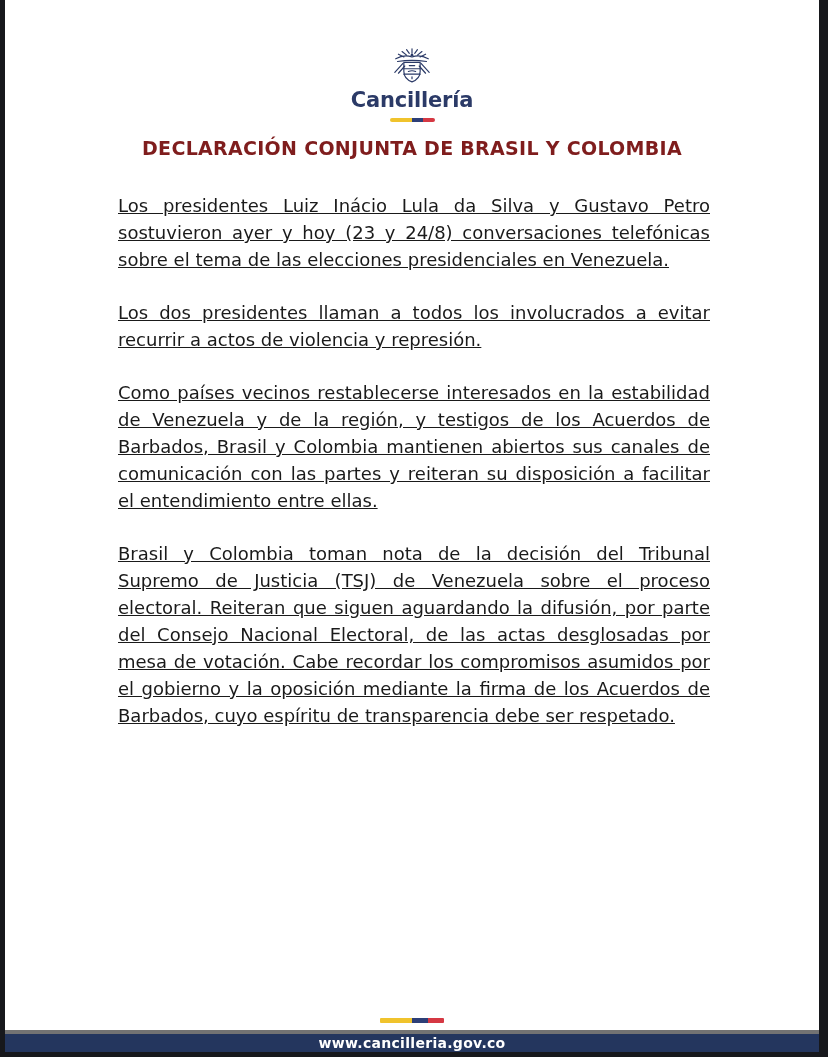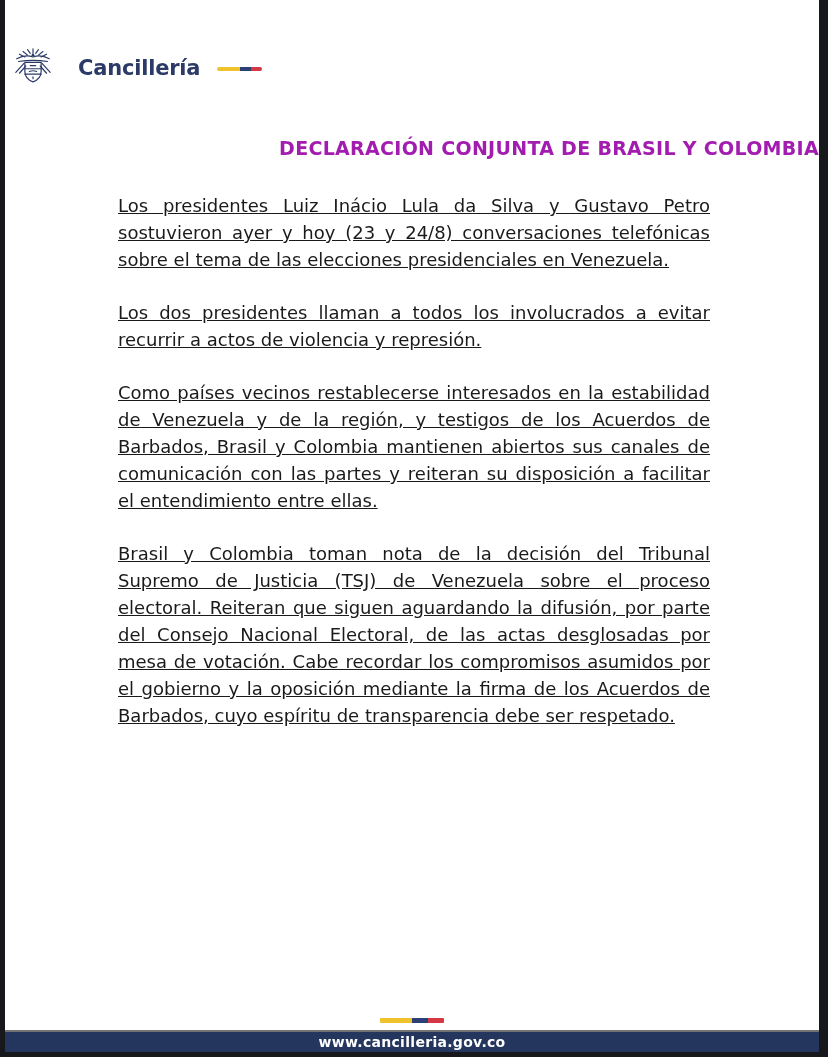--- a/index.html
+++ b/index.html
@@ -21,21 +21,21 @@
   }
   .page{
     position:absolute;
     left:5px; right:9px; top:0; bottom:5px;
     background:#ffffff;
   }
   
   .logo{
     position:absolute;
     top:47px; left:0; right:0;
-    display:flex; align-items:center;gap:17px;
+    display:flex; flex-direction:column; align-items:center;
   }
   .crest{ width:56px; height:38px; }
   .wordmark{
     margin-top:3px;
     font-size:21px;
     font-weight:bold;
     letter-spacing:-0.2px;
     color:var(--navy);
   }
   .tricolor{
@@ -43,25 +43,25 @@
     border-radius:2.5px;
   }
   .logo .tricolor{ width:45px; height:4px; margin-top:6px; }
   .tricolor .seg-y{ width:50%; background:var(--flag-yellow); }
   .tricolor .seg-b{ width:25%; background:var(--flag-blue); }
   .tricolor .seg-r{ width:25%; background:var(--flag-red); }
   
   .doc-title{
     position:absolute;
     top:137px; left:0; right:0;
-    text-align:right;
+    text-align:center;
     font-size:19px;
     font-weight:bold;
     letter-spacing:0.3px;
-    color:#a21caf;
+    color:#7f1d1d;
   }
   
   .doc-body{
     position:absolute;
     top:192px;
     left:113px;
     width:592px;
     color:var(--text);
     font-size:18px;
     line-height:27px;
@@ -75,21 +75,21 @@
     bottom:29px; left:50%;
     transform:translateX(-50%);
     width:64px; height:5px;
     border-radius:1px;
   }
   .footer-bar{
     position:absolute;
     left:0; right:0; bottom:0;
     height:22px;
     background:var(--footer-bar);
-    border-top:2px solid #737373;
+    border-top:4px solid #737373;
     display:flex; align-items:center; justify-content:center;
   }
   .footer-url{
     color:#ffffff;
     font-weight:bold;
     font-size:14px;
     letter-spacing:0.3px;
   }
 </style>
 </head>

